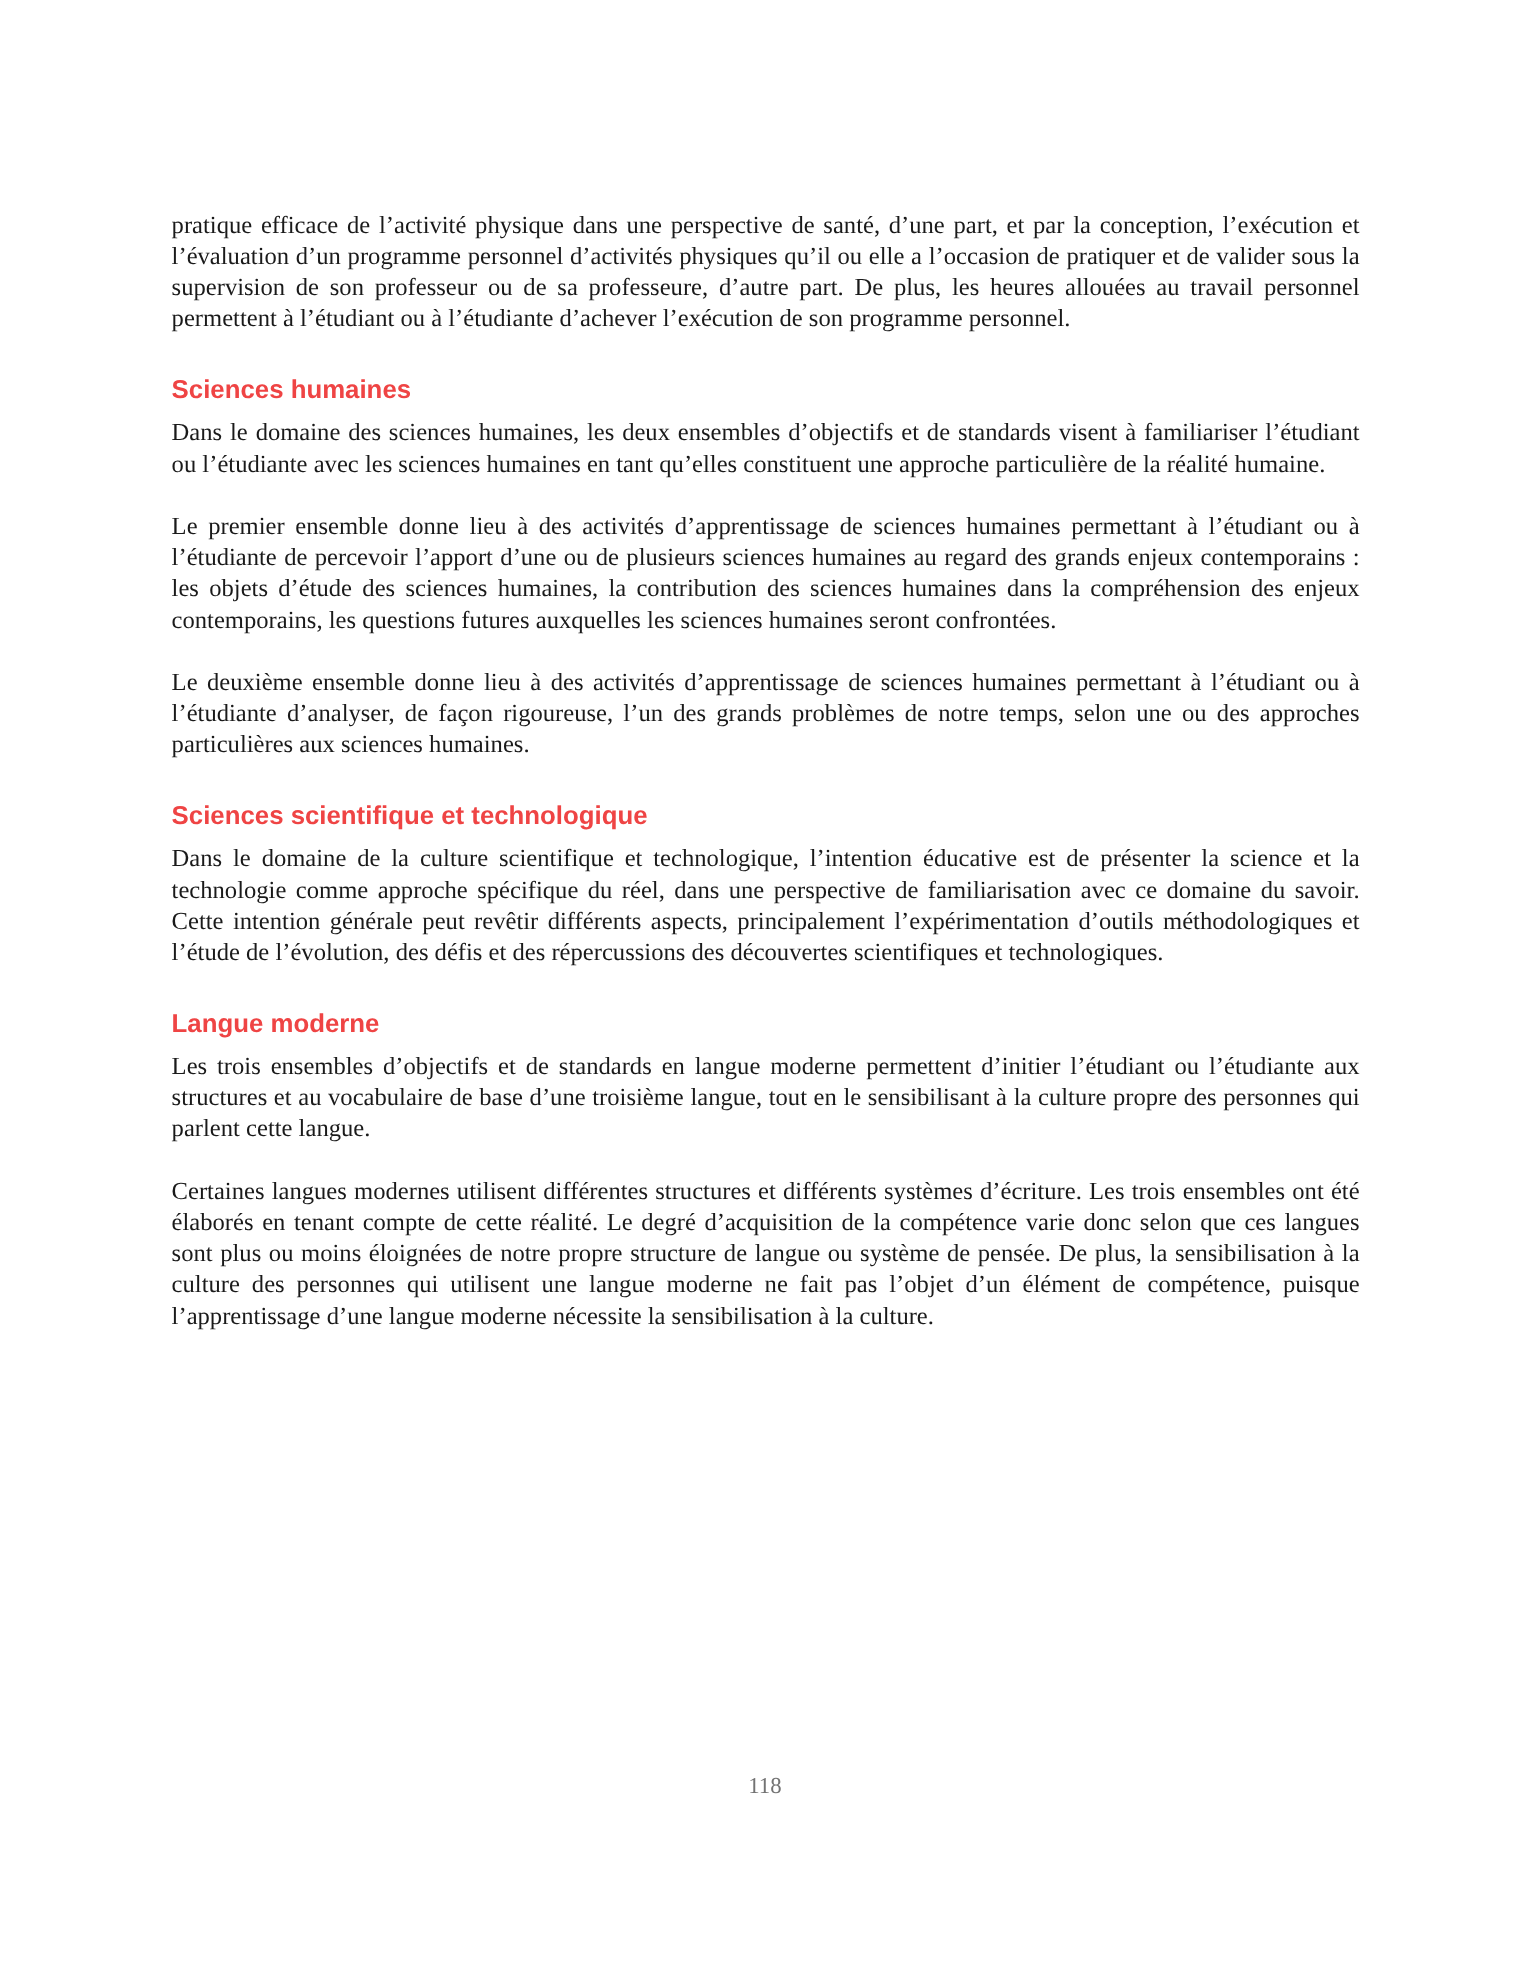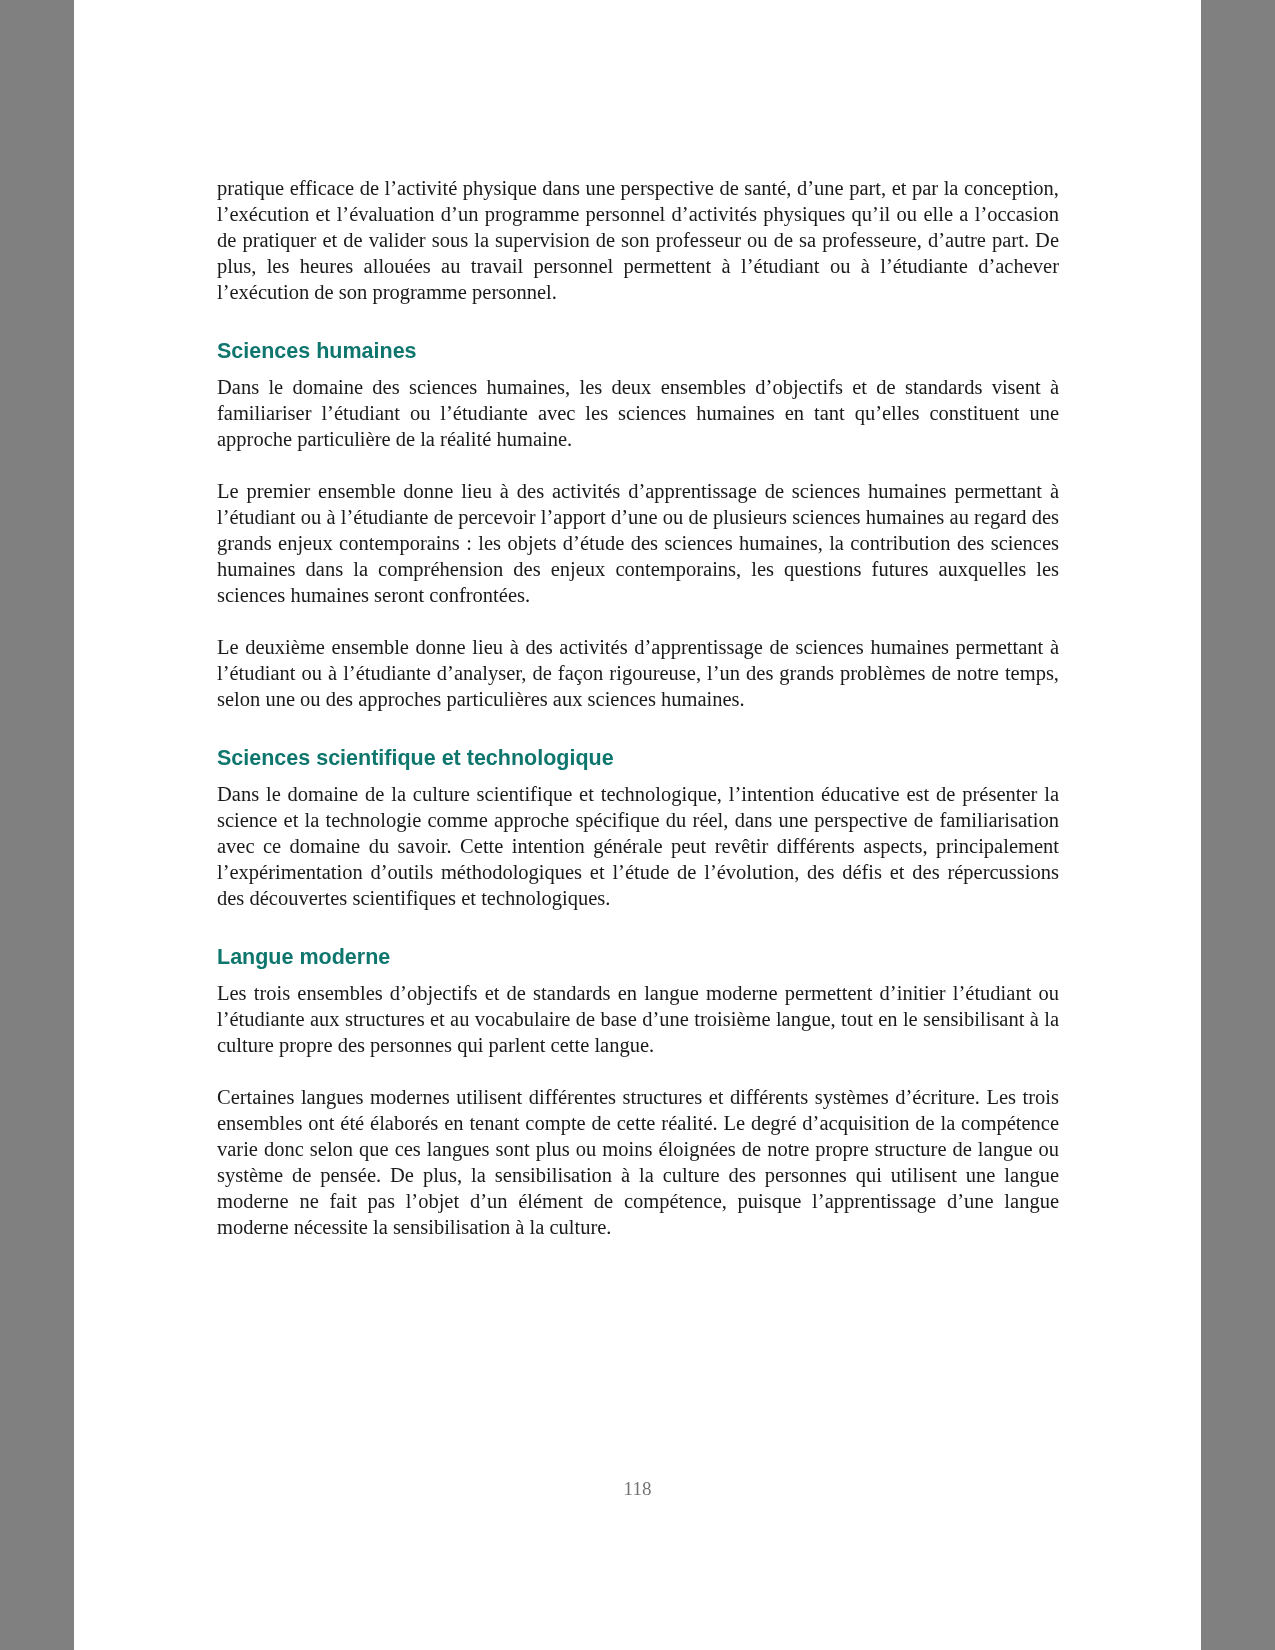--- a/index.html
+++ b/index.html
@@ -2,21 +2,21 @@
 <html><head>
 <meta charset="utf-8">
 <style>
   html, body {
     margin: 0;
     padding: 0;
     background: #808080;
   }
   .page {
     position: relative;
-    width: 1127px;
+    width: 1275px;
     height: 1650px;
     margin: 0 auto;
     background: #ffffff;
     color: #1a1a1a;
     font-family: "Liberation Serif", serif;
     box-sizing: border-box;
     padding: 175px 142px 0 143px;
     overflow: hidden;
   }
   .body-text {
@@ -31,21 +31,21 @@
     font-size: 23px;
     letter-spacing: 0.2px;
     margin: 52px 0 28px 0;
     color: #111111;
   }
   .section-heading {
     font-family: "Liberation Sans", sans-serif;
     font-weight: 700;
     font-size: 21.5px;
     margin: 34px 0 10px 0;
-    color: #0f766e;
+    color: #ef4444;
   }
   .section {
     margin: 0;
   }
   .page-number {
     position: absolute;
     top: 1478px;
     left: 0;
     width: 100%;
     text-align: center;

